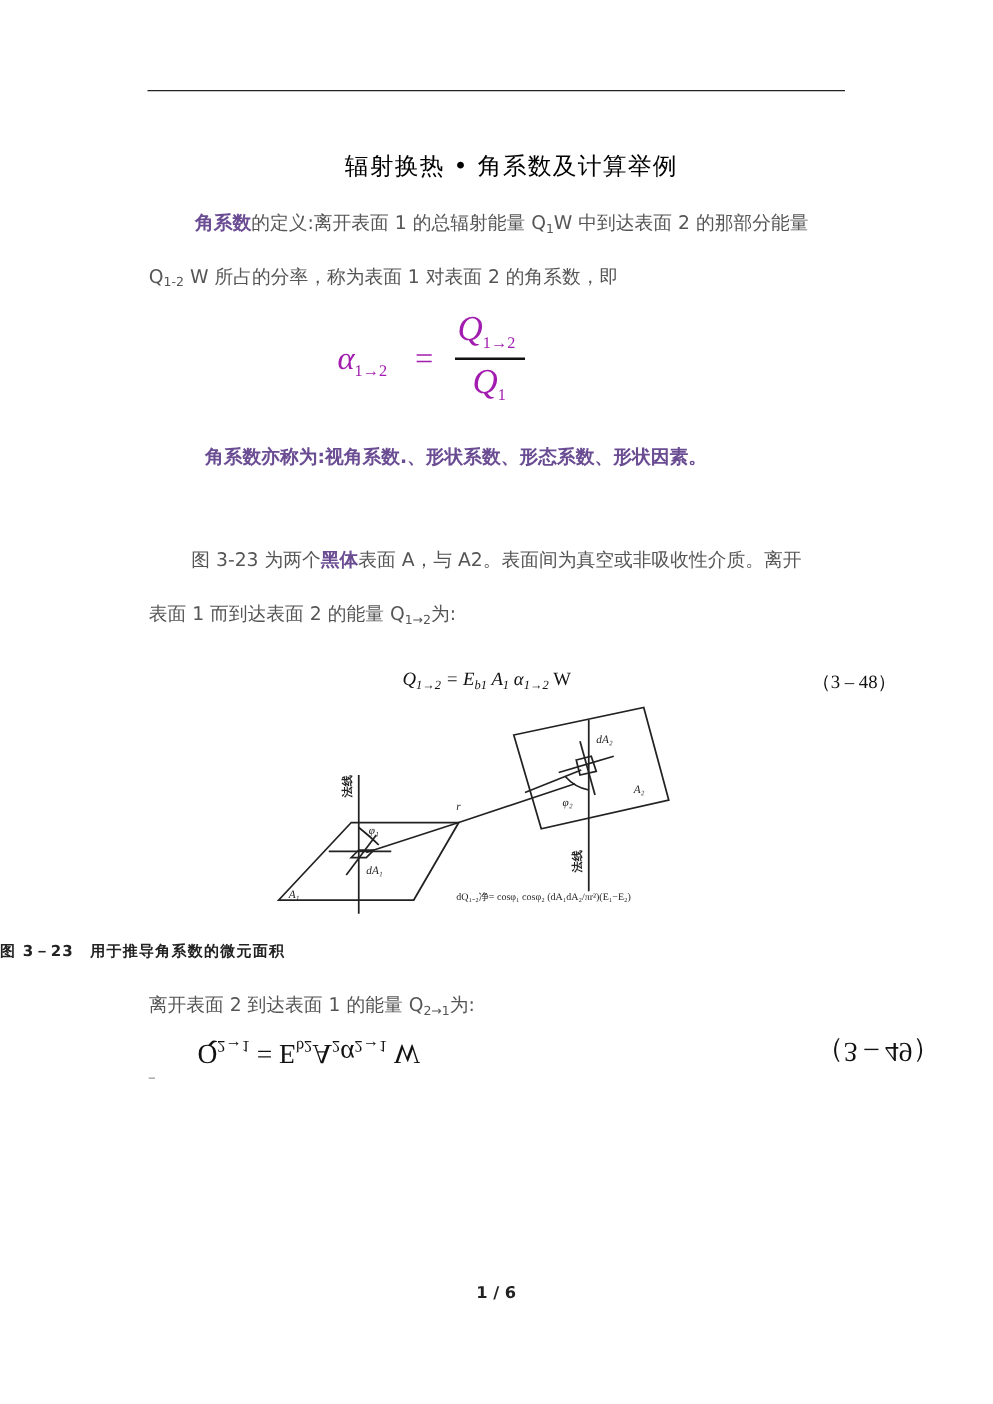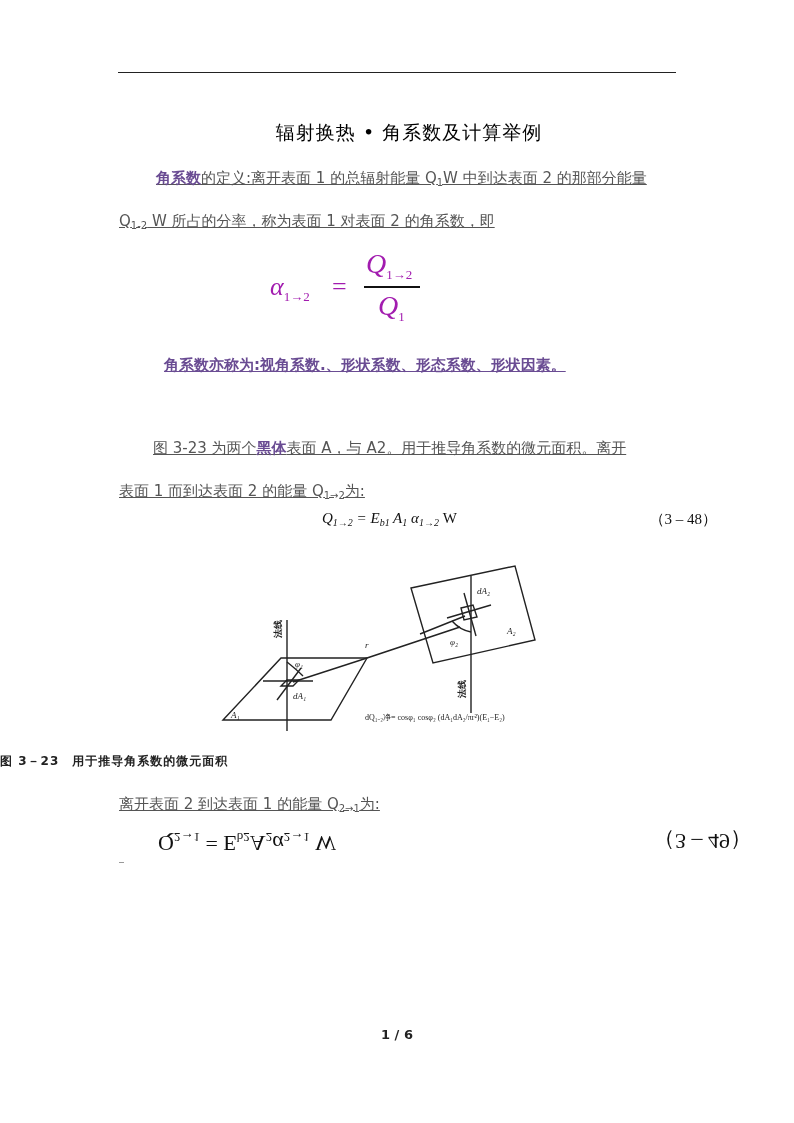--- a/index.html
+++ b/index.html
@@ -1,34 +1,34 @@
 <!DOCTYPE html>
 <html><head>
 <meta charset="utf-8">
 <style>
   html, body { margin: 0; padding: 0; background: #ffffff; }
   body { width: 794px; height: 1123px; position: relative; overflow: hidden;
          font-family: "DejaVu Sans", "Liberation Sans", sans-serif; color: #555; }
   .top-rule { position: absolute; left: 118px; top: 72px; width: 558px; height: 1px; background: #222; }
   .title { position: absolute; left: 0; width: 794px; top: 120px; text-align: center;
            font-family: "DejaVu Serif", "Liberation Serif", serif; font-weight: normal; font-size: 19px; color: #000000; letter-spacing: 1px; margin-left: 12px; }
-  .para { position: absolute; left: 119px; width: 560px; font-size: 15px; color: #555; line-height: 20px; white-space: nowrap; text-decoration: underline; }
+  .para { position: absolute; left: 119px; width: 560px; font-size: 15px; color: #555; line-height: 20px; white-space: nowrap; }
   .kw { color: #6a4c93; font-weight: bold; }
   .purple-line { color: #6a4c93; font-weight: bold; }
   sub { font-size: 10px; vertical-align: -3px; }
   .formula1 { position: absolute; left: 270px; top: 248px; width: 170px; height: 78px;
               font-family: "Liberation Serif", "DejaVu Serif", serif; color: #a21caf; }
   .f1-lhs { position: absolute; left: 0; top: 24px; font-size: 26px; font-style: italic; }
   .f1-lhs sub { font-size: 13px; font-style: normal; vertical-align: -6px; }
   .f1-eq { position: absolute; left: 62px; top: 24px; font-size: 26px; }
   .f1-num { position: absolute; left: 96px; top: 0; font-size: 28px; font-style: italic; }
   .f1-num sub, .f1-den sub { font-size: 13px; font-style: normal; vertical-align: -6px; }
   .f1-bar { position: absolute; left: 94px; top: 38px; width: 56px; height: 2px; background: #111; }
   .f1-den { position: absolute; left: 108px; top: 42px; font-size: 28px; font-style: italic; }
-  .eq-line { position: absolute; left: 322px; width: 395px; top: 510px; height: 24px;
+  .eq-line { position: absolute; left: 322px; width: 395px; top: 536px; height: 24px;
              font-family: "Liberation Serif", "DejaVu Serif", serif; font-size: 15px; color: #111; }
   .eq-line .lhs { position: absolute; left: 0; top: 0; font-style: italic; }
   .eq-line .num { position: absolute; right: 0; top: 0; }
   .eq-line sub { font-size: 10px; }
   .diagram { position: absolute; left: 215px; top: 548px; width: 385px; height: 190px; }
   .caption { position: absolute; left: 0; width: 794px; top: 753px; text-align: left;
              font-size: 12px; font-weight: bold; color: #222; letter-spacing: 1px; }
   .eq-flipped { position: absolute; left: 158px; width: 600px; top: 826px; height: 30px;
                 font-family: "Liberation Serif", "DejaVu Serif", serif; font-size: 22px; color: #111;
                 transform: scaleY(-1); }
@@ -57,21 +57,21 @@
   <div class="f1-lhs"><span>α</span><sub>1→2</sub></div>
   <div class="f1-eq">=</div>
   <div class="f1-num"><span>Q</span><sub>1→2</sub></div>
   <div class="f1-bar"></div>
   <div class="f1-den"><span>Q</span><sub>1</sub></div>
 </div>
 
 <div class="para purple-line" style="top:355px; left:164px;">角系数亦称为:视角系数.、形状系数、形态系数、形状因素。</div>
 
 <div class="para" style="top:438px; text-indent:34px;">
-  <span>图 3-23 为两个</span><span class="kw">黑体</span><span>表面 A，与 A2。用于推导角系数的微元面积。离开</span>
+  <span>图 3-23 为两个</span><span class="kw">黑体</span><span>表面 A，与 A2。表面间为真空或非吸收性介质。离开</span>
 </div>
 <div class="para" style="top:481px;">
   <span>表面 1 而到达表面 2 的能量 Q</span><sub>1→2</sub><span>为:</span>
 </div>
 
 <div class="eq-line">
   <span class="lhs"><span>Q</span><sub>1→2</sub><span> = E</span><sub>b1</sub><span> A</span><sub>1</sub><span> α</span><sub>1→2</sub><span style="font-style:normal">   W</span></span>
   <span class="num">（3 – 48）</span>
 </div>
 

